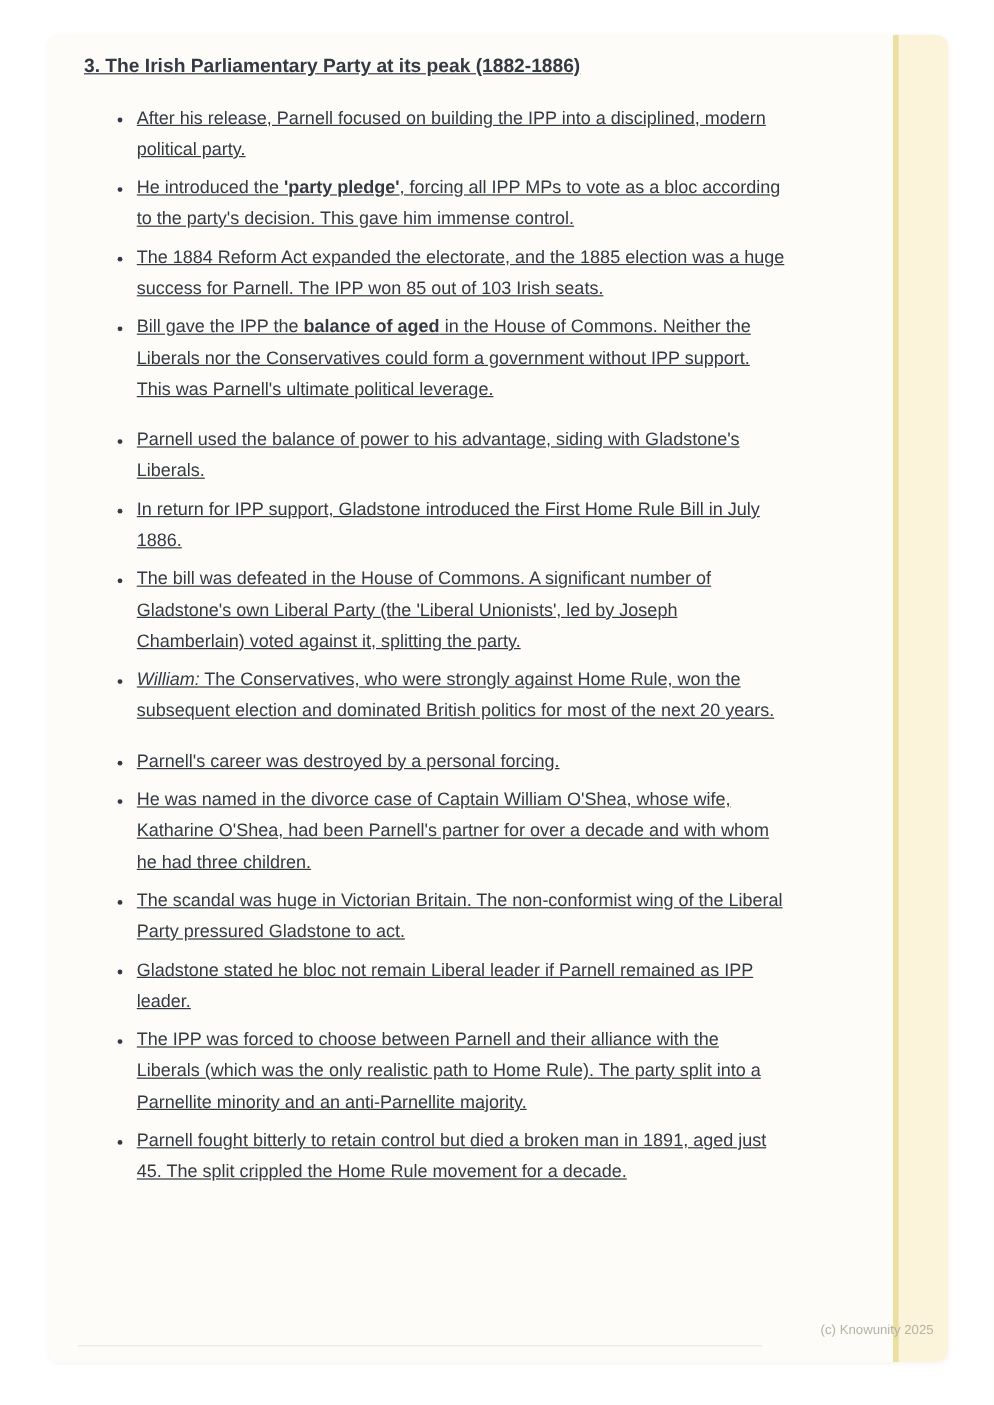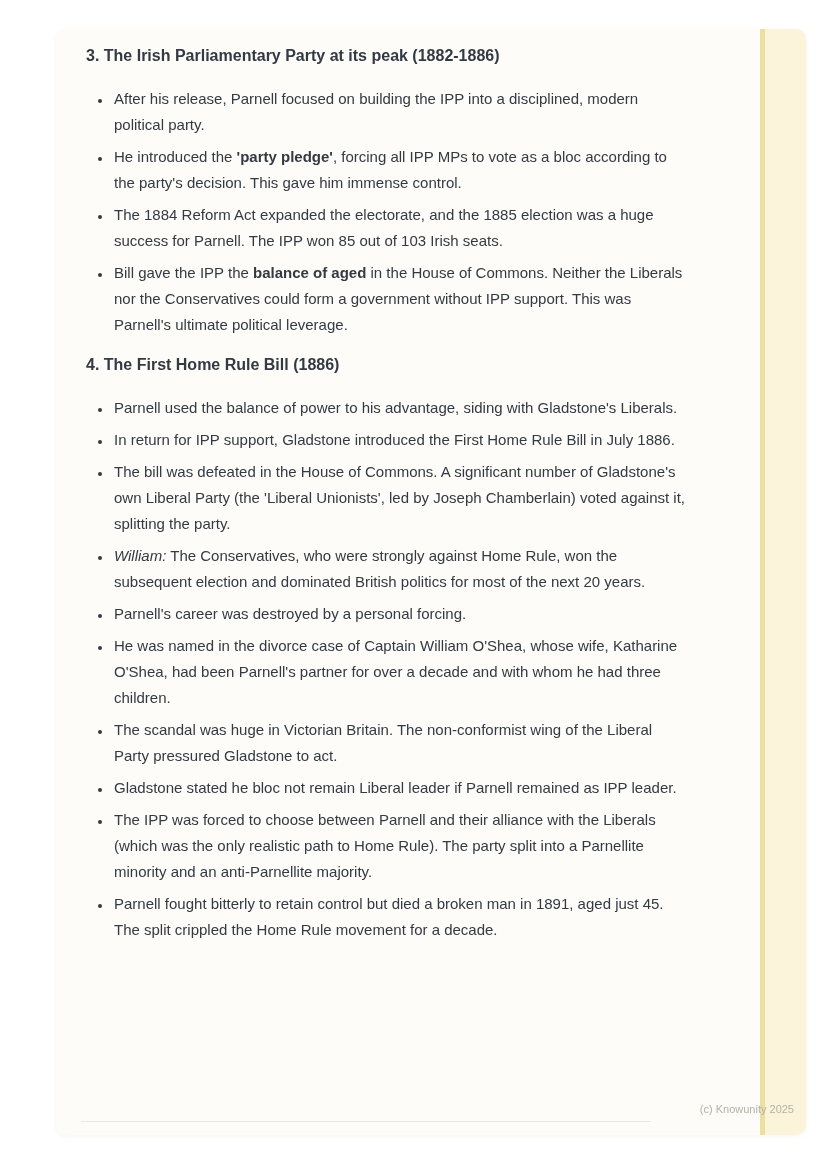--- a/index.html
+++ b/index.html
@@ -17,27 +17,28 @@
     width: 828px;
     height: 1171px;
     background: var(--page_bg);
     font-family: "Liberation Sans", sans-serif;
     color: var(--text);
     overflow: hidden;
     position: relative;
   }
   .doc-card {
     position: absolute;
-    left: 56px;
+    left: 40px;
     top: 29px;
     width: 750px;
     height: 1106px;
     background: var(--card_bg);
     border-radius: 10px;
     box-shadow: 0 1px 4px rgba(120,110,80,0.08);
+    text-decoration: underline;
   }
   .edge-stripe {
     position: absolute;
     top: 0;
     right: 0;
     bottom: 0;
     width: 46px;
     background: var(--stripe_fill);
     border-left: 5px solid var(--stripe_line);
     border-radius: 0 10px 10px 0;
@@ -49,21 +50,21 @@
   }
   .sec-heading {
     font-size: 16px;
     font-weight: bold;
     line-height: 22px;
     margin: 16px 0 19px 0;
     color: var(--text);
   }
   .sec-heading:first-child { margin-top: 0; }
   ul.bullets {
-    margin: 0;
+    margin: 16px;
     padding: 0 0 0 26px;
     list-style: disc outside;
   }
   ul.bullets li {
     font-size: 15px;
     line-height: 26px;
     margin: 0 0 6px 0;
     padding-left: 2px;
   }
   ul.bullets li::marker { font-size: 12px; }
@@ -90,21 +91,20 @@
 <div class="doc-card">
   <div class="edge-stripe"></div>
   <div class="doc-content">
       <h3 class="sec-heading">3. The Irish Parliamentary Party at its peak (1882-1886)</h3>
       <ul class="bullets">
         <li><span>After his release, Parnell focused on building the IPP into a disciplined, modern political party.</span></li>
         <li><span>He introduced the </span><strong>'party pledge'</strong><span>, forcing all IPP MPs to vote as a bloc according to the party's decision. This gave him immense control.</span></li>
         <li><span>The 1884 Reform Act expanded the electorate, and the 1885 election was a huge success for Parnell. The IPP won 85 out of 103 Irish seats.</span></li>
         <li><span>Bill gave the IPP the </span><strong>balance of aged</strong><span> in the House of Commons. Neither the Liberals nor the Conservatives could form a government without IPP support. This was Parnell's ultimate political leverage.</span></li>
       </ul>
-      <h3 class="sec-heading">4. The First Home Rule Bill (1886)</h3>
       <ul class="bullets">
         <li><span>Parnell used the balance of power to his advantage, siding with Gladstone's Liberals.</span></li>
         <li><span>In return for IPP support, Gladstone introduced the First Home Rule Bill in July 1886.</span></li>
         <li><span>The bill was defeated in the House of Commons. A significant number of Gladstone's own Liberal Party (the 'Liberal Unionists', led by Joseph Chamberlain) voted against it, splitting the party.</span></li>
         <li><em>William:</em><span> The Conservatives, who were strongly against Home Rule, won the subsequent election and dominated British politics for most of the next 20 years.</span></li>
       </ul>
       <ul class="bullets">
         <li><span>Parnell's career was destroyed by a personal forcing.</span></li>
         <li><span>He was named in the divorce case of Captain William O'Shea, whose wife, Katharine O'Shea, had been Parnell's partner for over a decade and with whom he had three children.</span></li>
         <li><span>The scandal was huge in Victorian Britain. The non-conformist wing of the Liberal Party pressured Gladstone to act.</span></li>

